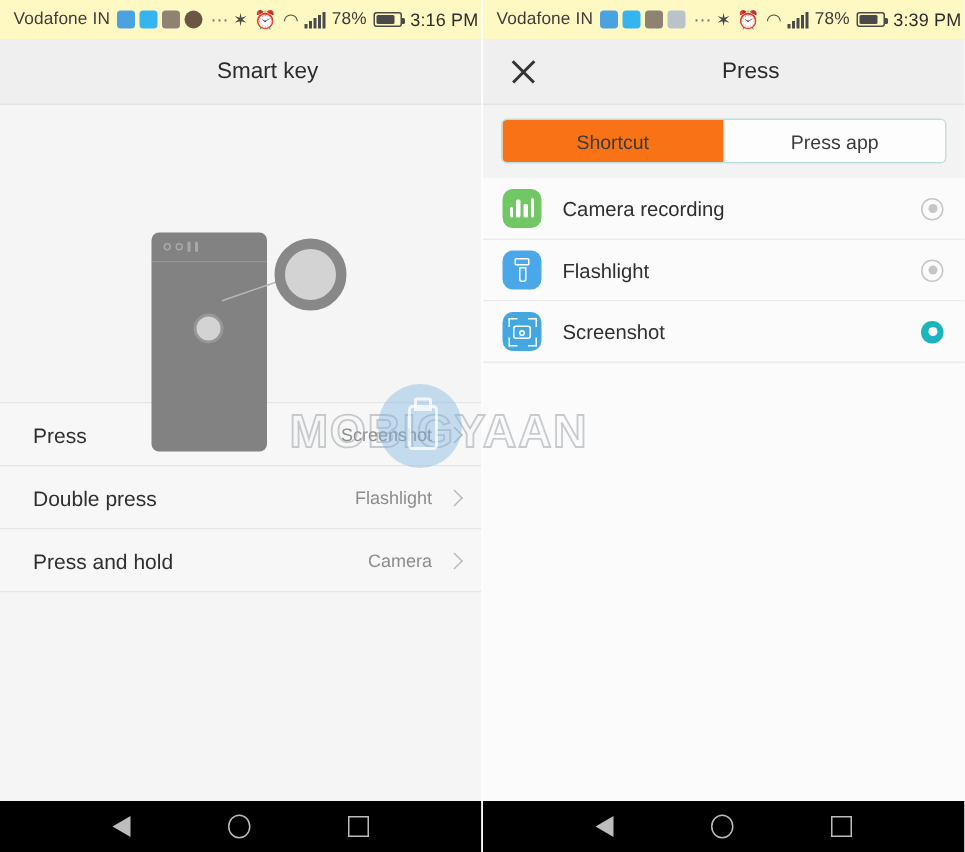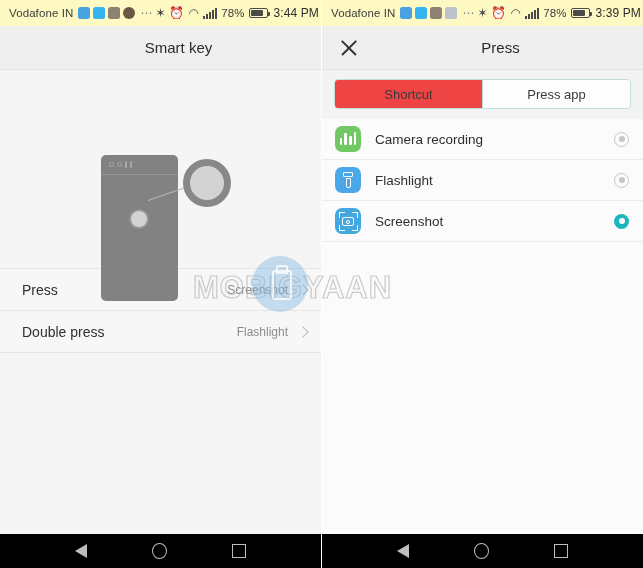--- a/index.html
+++ b/index.html
@@ -115,21 +115,21 @@
   
   .segwrap { background: #f3f3f3; padding: 9px 12px 10px 12px; }
   .seg {
     display: flex; height: 30px;
     border: 1px solid #bfe0e0; border-radius: 4px; overflow: hidden;
   }
   .seg-btn {
     flex: 1; display: flex; align-items: center; justify-content: center;
     font-size: 13px; color: #3a3a3a; cursor: pointer; background: #fdfdfd;
   }
-  .seg-btn.active { background: #ef4444; }
+  .seg-btn.active { background: #f97316; }
   .seg-btn + .seg-btn { border-left: 1px solid #bfe0e0; }
 
   
   .optlist { background: #fbfbfb; }
   .opt {
     height: 41px; display: flex; align-items: center;
     padding: 0 14px 0 13px;
     background: #fbfbfb; border-bottom: 1px solid #ebebeb;
     cursor: pointer;
   }
@@ -233,21 +233,21 @@
             <i></i>
             <i></i>
             <i></i>
             <i></i>
             <i></i>
           </span>
         <span class="pct">78%</span>
         <span class="batt">
             <i></i>
           </span>
-        <span class="time">3:44 PM</span>
+        <span class="time">3:16 PM</span>
       </span>
     </div>
 
     <div class="titlebar">
       <span class="title">Smart key</span>
     </div>
 
     <div class="illus">
       <div class="phone-body">
         <div class="phone-top">
@@ -266,20 +266,25 @@
 
     <div class="rows">
       <div class="row">
         <span class="label">Press</span>
         <span class="value">Screenshot</span>
         <span class="chev"></span>
       </div>
       <div class="row">
         <span class="label">Double press</span>
         <span class="value">Flashlight</span>
+        <span class="chev"></span>
+      </div>
+      <div class="row">
+        <span class="label">Press and hold</span>
+        <span class="value">Camera</span>
         <span class="chev"></span>
       </div>
     </div>
 
     <div class="filler"></div>
 
     <div class="navbar">
       <span class="nav-back"></span>
       <span class="nav-home"></span>
       <span class="nav-recent"></span>

